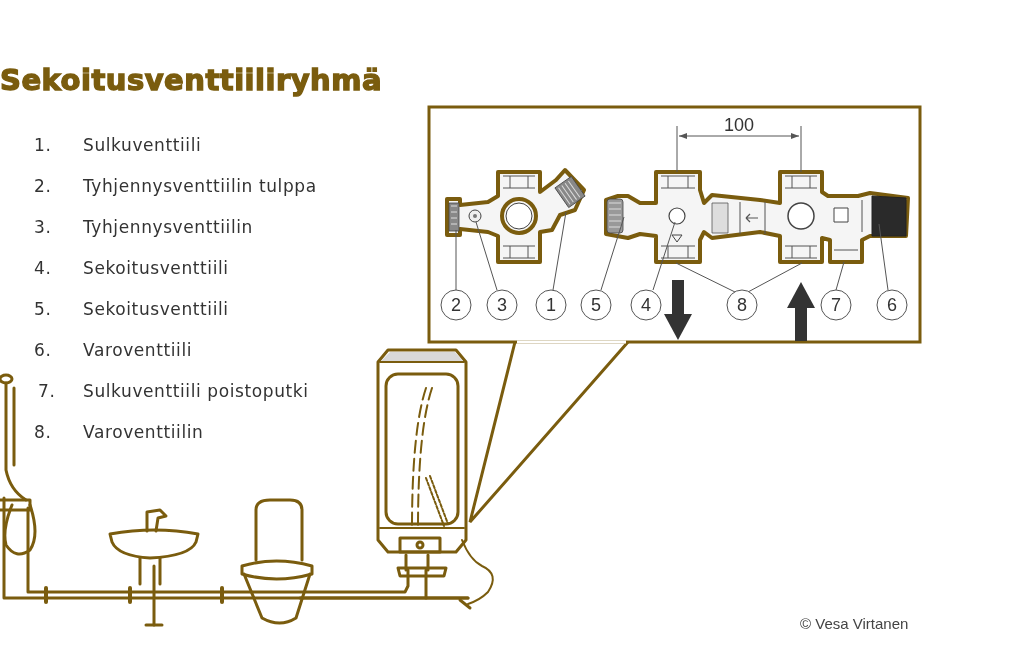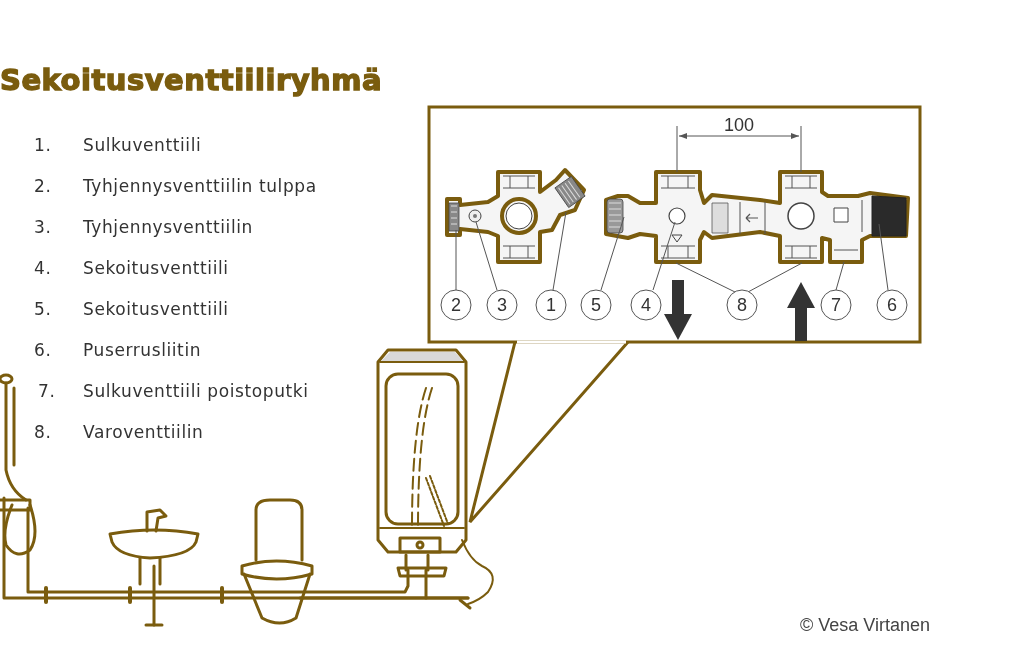--- a/index.html
+++ b/index.html
@@ -7,21 +7,21 @@
   .title {
     position:absolute; left:0; top:64px; margin:0;
     font-family:"DejaVu Sans", sans-serif; font-weight:900; font-size:29px;
     color:#7a5c0e; letter-spacing:0.5px; -webkit-text-stroke:1.4px #7a5c0e;
     transform:scaleY(0.95); transform-origin:left top; white-space:nowrap;
   }
   .legend { position:absolute; left:0; top:135px; width:400px; }
   .legend-item { position:absolute; left:0; height:24px; font-size:17px; color:#333333; letter-spacing:0.6px; white-space:nowrap; }
   .legend-item .num { position:absolute; left:34px; width:20px; text-align:left; }
   .legend-item .lbl { position:absolute; left:83px; }
-  .copyright { position:absolute; left:800px; top:615px; font-family:"Liberation Sans", sans-serif; font-size:18px; color:#444444; }
+  .copyright { position:absolute; left:800px; top:615px; font-family:"Liberation Sans", sans-serif; font-size:15px; color:#444444; }
   svg.art { position:absolute; left:0; top:0; }
   .callout-num { font-family:"Liberation Sans", sans-serif; font-size:18px; fill:#333333; }
   .dim-text { font-family:"Liberation Sans", sans-serif; font-size:18px; fill:#333333; }
 </style>
 </head>
 <body>
 
 <h1 class="title">Sekoitusventtiiliryhmä</h1>
 
 <div class="legend">
@@ -40,21 +40,21 @@
   <div class="legend-item" style="top:123px">
     <span class="num">4.</span>
     <span class="lbl">Sekoitusventtiili</span>
   </div>
   <div class="legend-item" style="top:164px">
     <span class="num">5.</span>
     <span class="lbl">Sekoitusventtiili</span>
   </div>
   <div class="legend-item" style="top:205px">
     <span class="num">6.</span>
-    <span class="lbl">Puserrusliitin</span>
+    <span class="lbl">Varoventtiili</span>
   </div>
   <div class="legend-item" style="top:246px">
     <span class="num" style="left:38px">7.</span>
     <span class="lbl">Sulkuventtiili poistoputki</span>
   </div>
   <div class="legend-item" style="top:287px">
     <span class="num">8.</span>
     <span class="lbl">Varoventtiilin</span>
   </div>
 </div>

